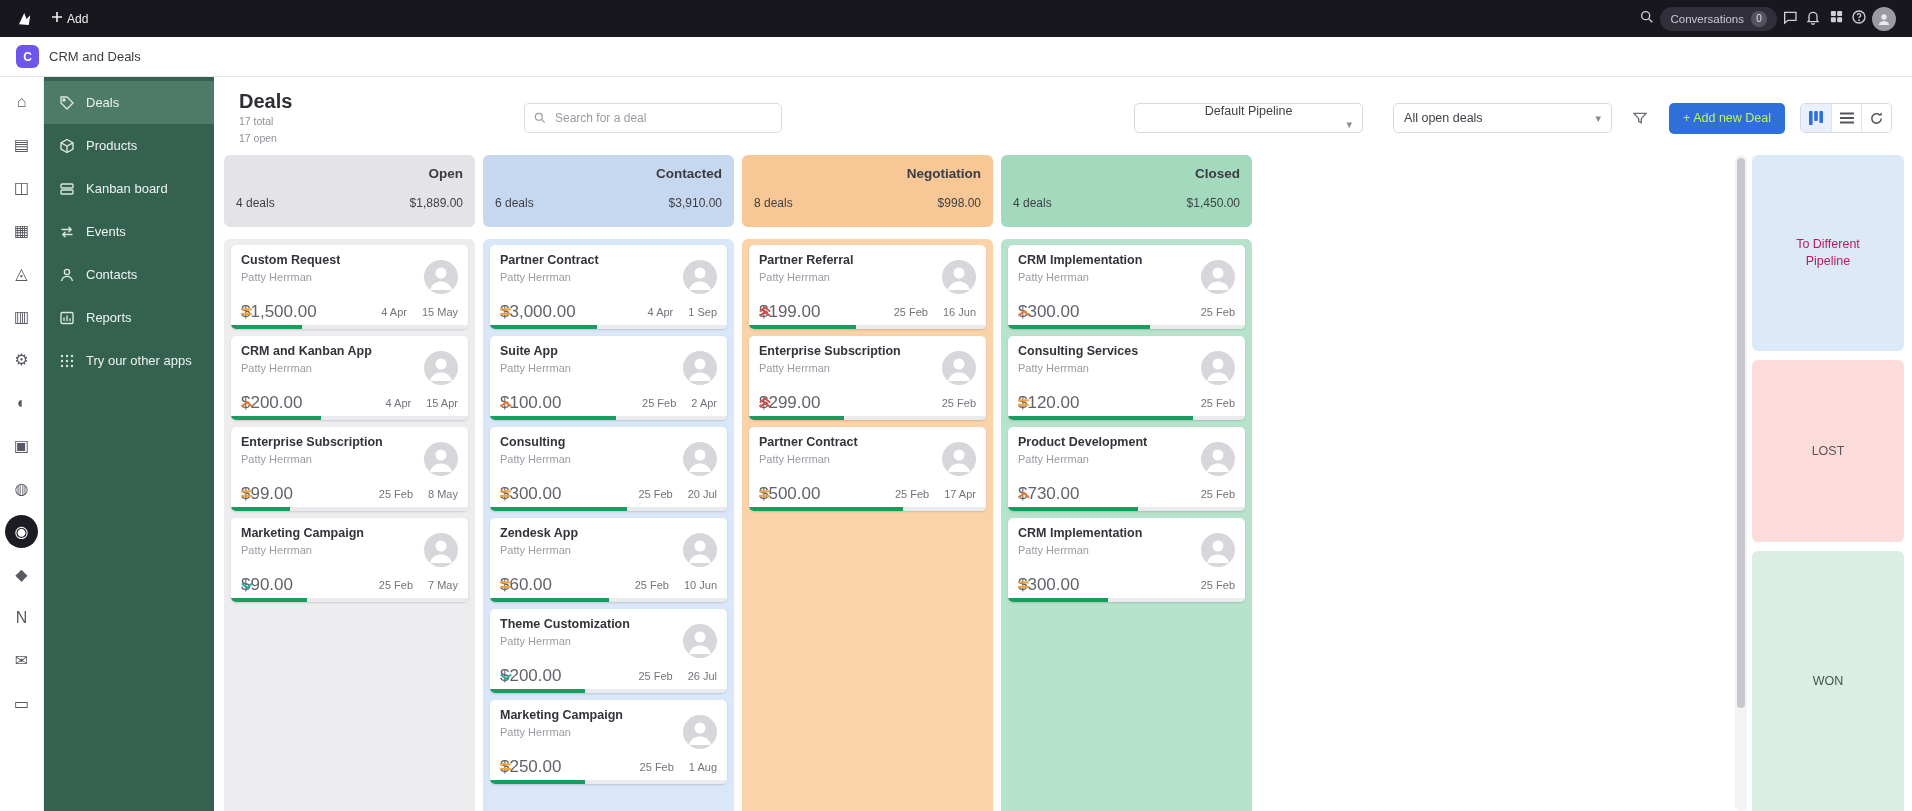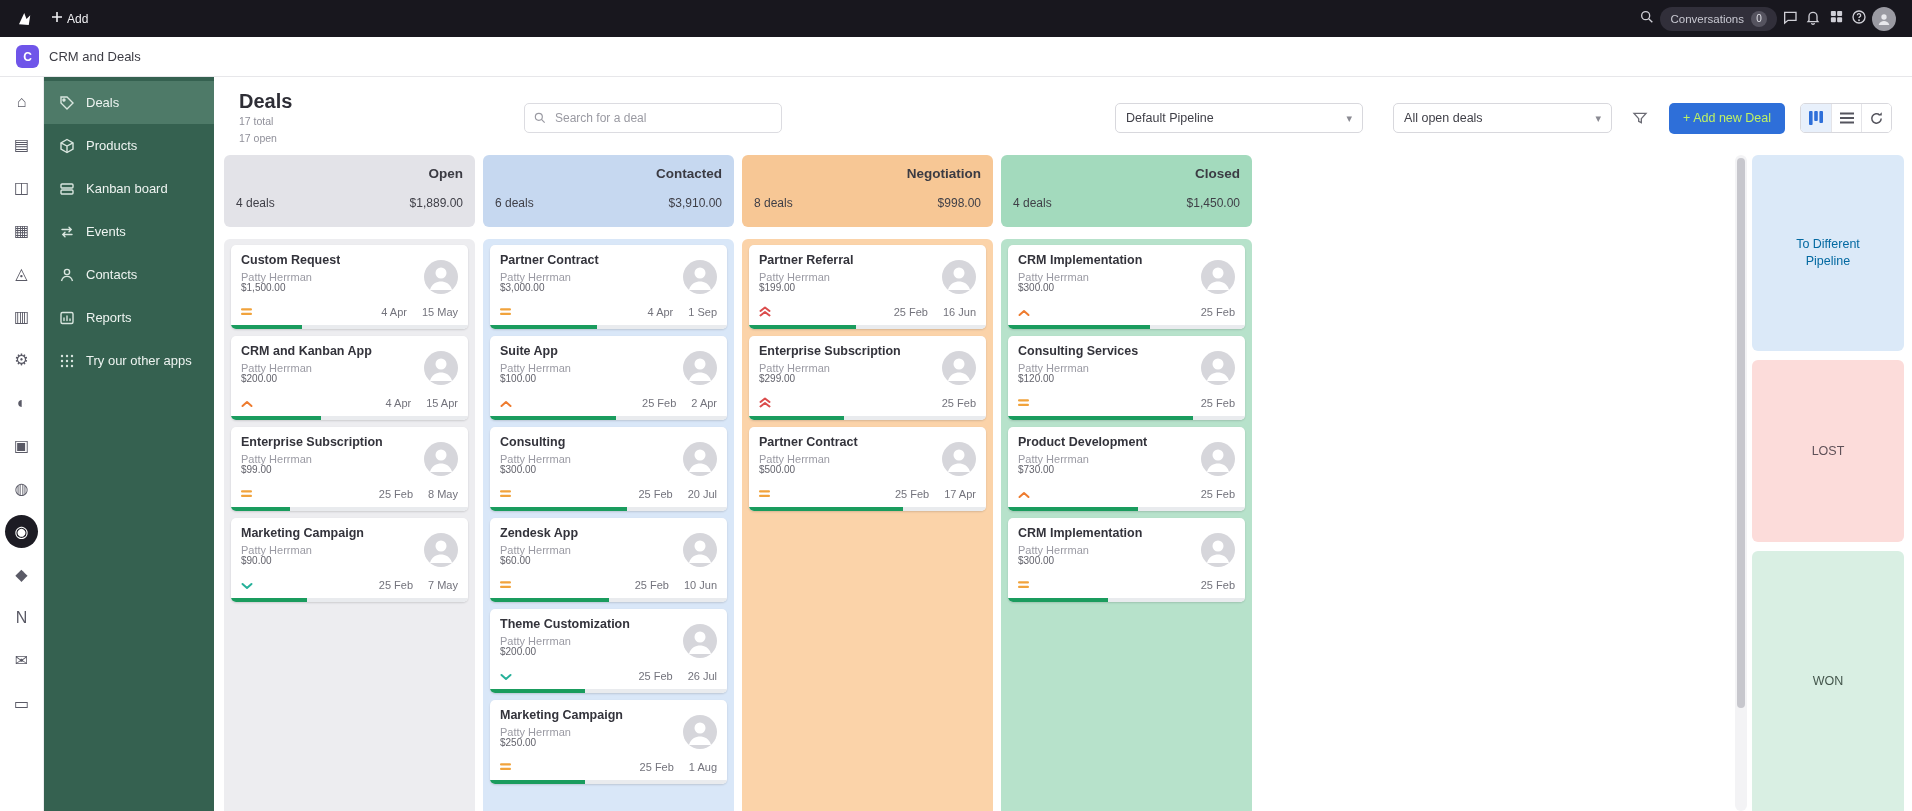--- a/index.html
+++ b/index.html
@@ -39,21 +39,21 @@
   .deals-header { flex:0 0 78px; display:flex; align-items:center; padding:4px 20px 0 25px; }
   .dh-title { font-size:20px; font-weight:bold; color:#2e2e36; line-height:1.1; }
   .dh-sub { font-size:10.5px; color:#90909a; line-height:1.3; margin-top:3px; }
   .dh-title-block { width:125px; }
   .search-box { position:relative; margin-left:160px; }
   .search-box input { width:258px; height:30px; border:1px solid #dcdce1; border-radius:5px; padding:0 10px 0 30px; font-size:12px; color:#55555e; outline:none; background:#fff; }
   .search-box input::placeholder { color:#9a9aa2; }
   .search-box .s-icon { position:absolute; left:9px; top:8px; }
   .select { height:30px; border:1px solid #d8d8dd; border-radius:5px; display:flex; align-items:center; padding:0 10px; font-size:12.5px; color:#3f3f47; background:#fff; cursor:pointer; }
   .select .chev { margin-left:auto; color:#8a8a92; font-size:11px; }
-  .sel-pipeline { width:248px; margin-left:auto; }
+  .sel-pipeline { width:229px; margin-left:auto;flex-direction:column; }
   .sel-filter { width:219px; margin-left:30px; }
   .filter-ic { margin-left:16px; cursor:pointer; display:grid; place-items:center; width:24px; height:24px; }
   .add-deal-btn { height:31px; background:#2e6fd9; color:#bef264; font-size:12.5px; border:none; border-radius:5px; padding:0 14px; margin-left:17px; display:flex; align-items:center; gap:4px; cursor:pointer; }
   .view-toggles { display:flex; border:1px solid #d8d8dd; border-radius:5px; overflow:hidden; height:30px; margin-left:15px; }
   .vt-btn { width:30px; display:grid; place-items:center; background:#fff; cursor:pointer; border-left:1px solid #e4e4e8; }
   .vt-btn:first-child { border-left:none; }
   .vt-btn.active { background:#e8f0fb; }
 
   
   .board-wrap { flex:1; display:flex; padding-left:10px; min-height:0; }
@@ -64,35 +64,35 @@
   .col-stats { display:flex; justify-content:space-between; margin-top:15px; font-size:12px; color:#3f3f47; }
   .col-body { flex:1; border-radius:6px 6px 0 0; padding:6px 7px; display:flex; flex-direction:column; gap:7px; overflow:hidden; }
   .c-open .col-header { background:#e3e3e8; } .c-open .col-body { background:#ededf0; }
   .c-contacted .col-header { background:#c6d8f0; } .c-contacted .col-body { background:#d9e7f8; }
   .c-negotiation .col-header { background:#f7c795; } .c-negotiation .col-body { background:#fbd3a9; }
   .c-closed .col-header { background:#a3dabd; } .c-closed .col-body { background:#b7e2cb; }
 
   .card { flex:0 0 84px; background:#fff; border-radius:5px; box-shadow:0 1px 2px rgba(20,20,30,.15); position:relative; overflow:hidden; cursor:pointer; }
   .card-title { position:absolute; top:8px; left:10px; font-size:12.5px; font-weight:bold; color:#33333b; max-width:175px; white-space:nowrap; overflow:hidden; }
   .card-owner { position:absolute; top:26px; left:10px; font-size:11px; color:#9a9aa3; }
-  .card-amount { position:absolute; top:37px; left:10px; font-size:10px; color:#62626b; }
+  .card-amount { position:absolute; top:57px; left:10px; font-size:17px; color:#62626b; }
   .card-priority { position:absolute; left:10px; bottom:12px; display:flex; }
   .card-dates { position:absolute; right:10px; bottom:11px; font-size:11px; color:#73737c; display:flex; gap:15px; }
   .card-avatar { position:absolute; right:10px; top:15px; width:34px; height:34px; }
   .card-progress { position:absolute; left:0; right:0; bottom:0; height:4px; background:#e9ebee; }
   .card-progress i { display:block; height:100%; background:#1a9c5e; }
 
   
   .right-spacer { flex:1; }
   .vscrollbar { flex:0 0 12px; background:#f3f3f5; border-radius:6px; position:relative; margin-right:5px; }
   .vscrollbar .thumb { position:absolute; top:3px; left:2px; width:8px; height:550px; border-radius:4px; background:#c7c7cd; cursor:grab; }
   .dropzones { flex:0 0 152px; display:flex; flex-direction:column; gap:9px; margin-right:8px; }
   .dz { border-radius:6px; display:flex; align-items:center; justify-content:center; text-align:center; font-size:12.5px; }
   .dz span { width:100px; line-height:1.35; }
-  .dz-pipeline { flex:0 0 196px; background:#dbe9f8; color:#0369a1; }
+  .dz-pipeline { flex:0 0 196px; background:#dbe9f8; color:#be185d; }
   .dz-lost { flex:0 0 182px; background:#fcdcda; color:#5f5158; }
   .dz-won { flex:1; background:#d9efe3; color:#44564c; border-radius:6px 6px 0 0; }
 </style>
 </head>
 <body>
 
 <div class="app">
 
   <div class="topbar">
     <span class="logo">

